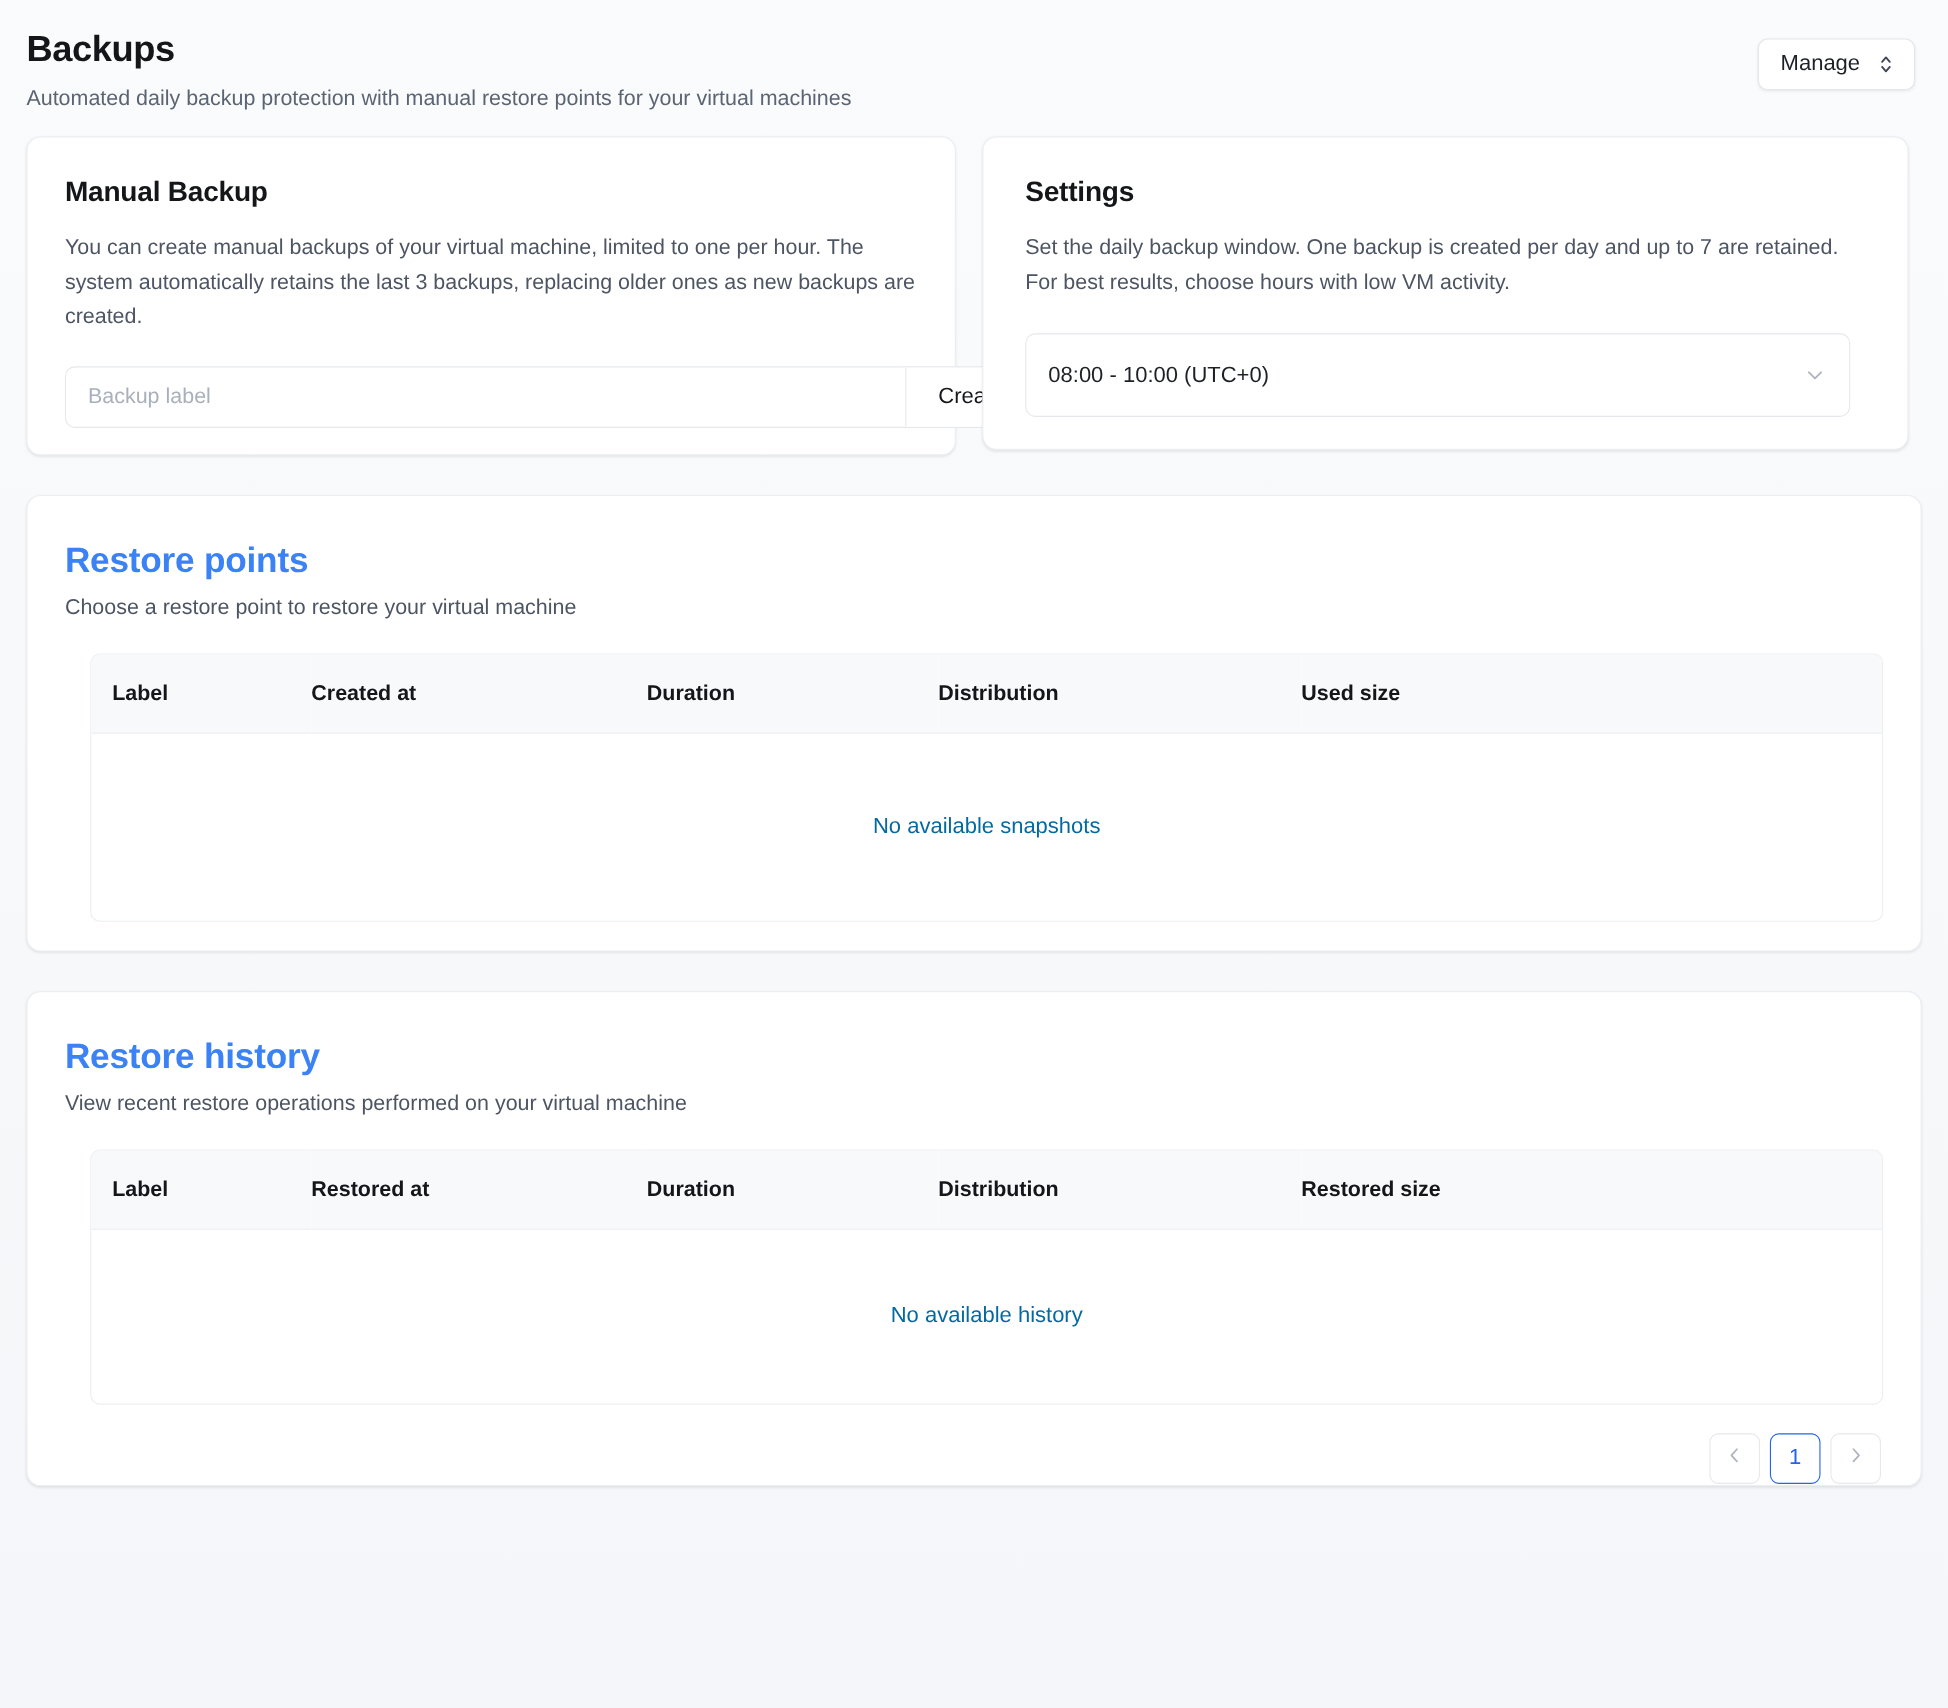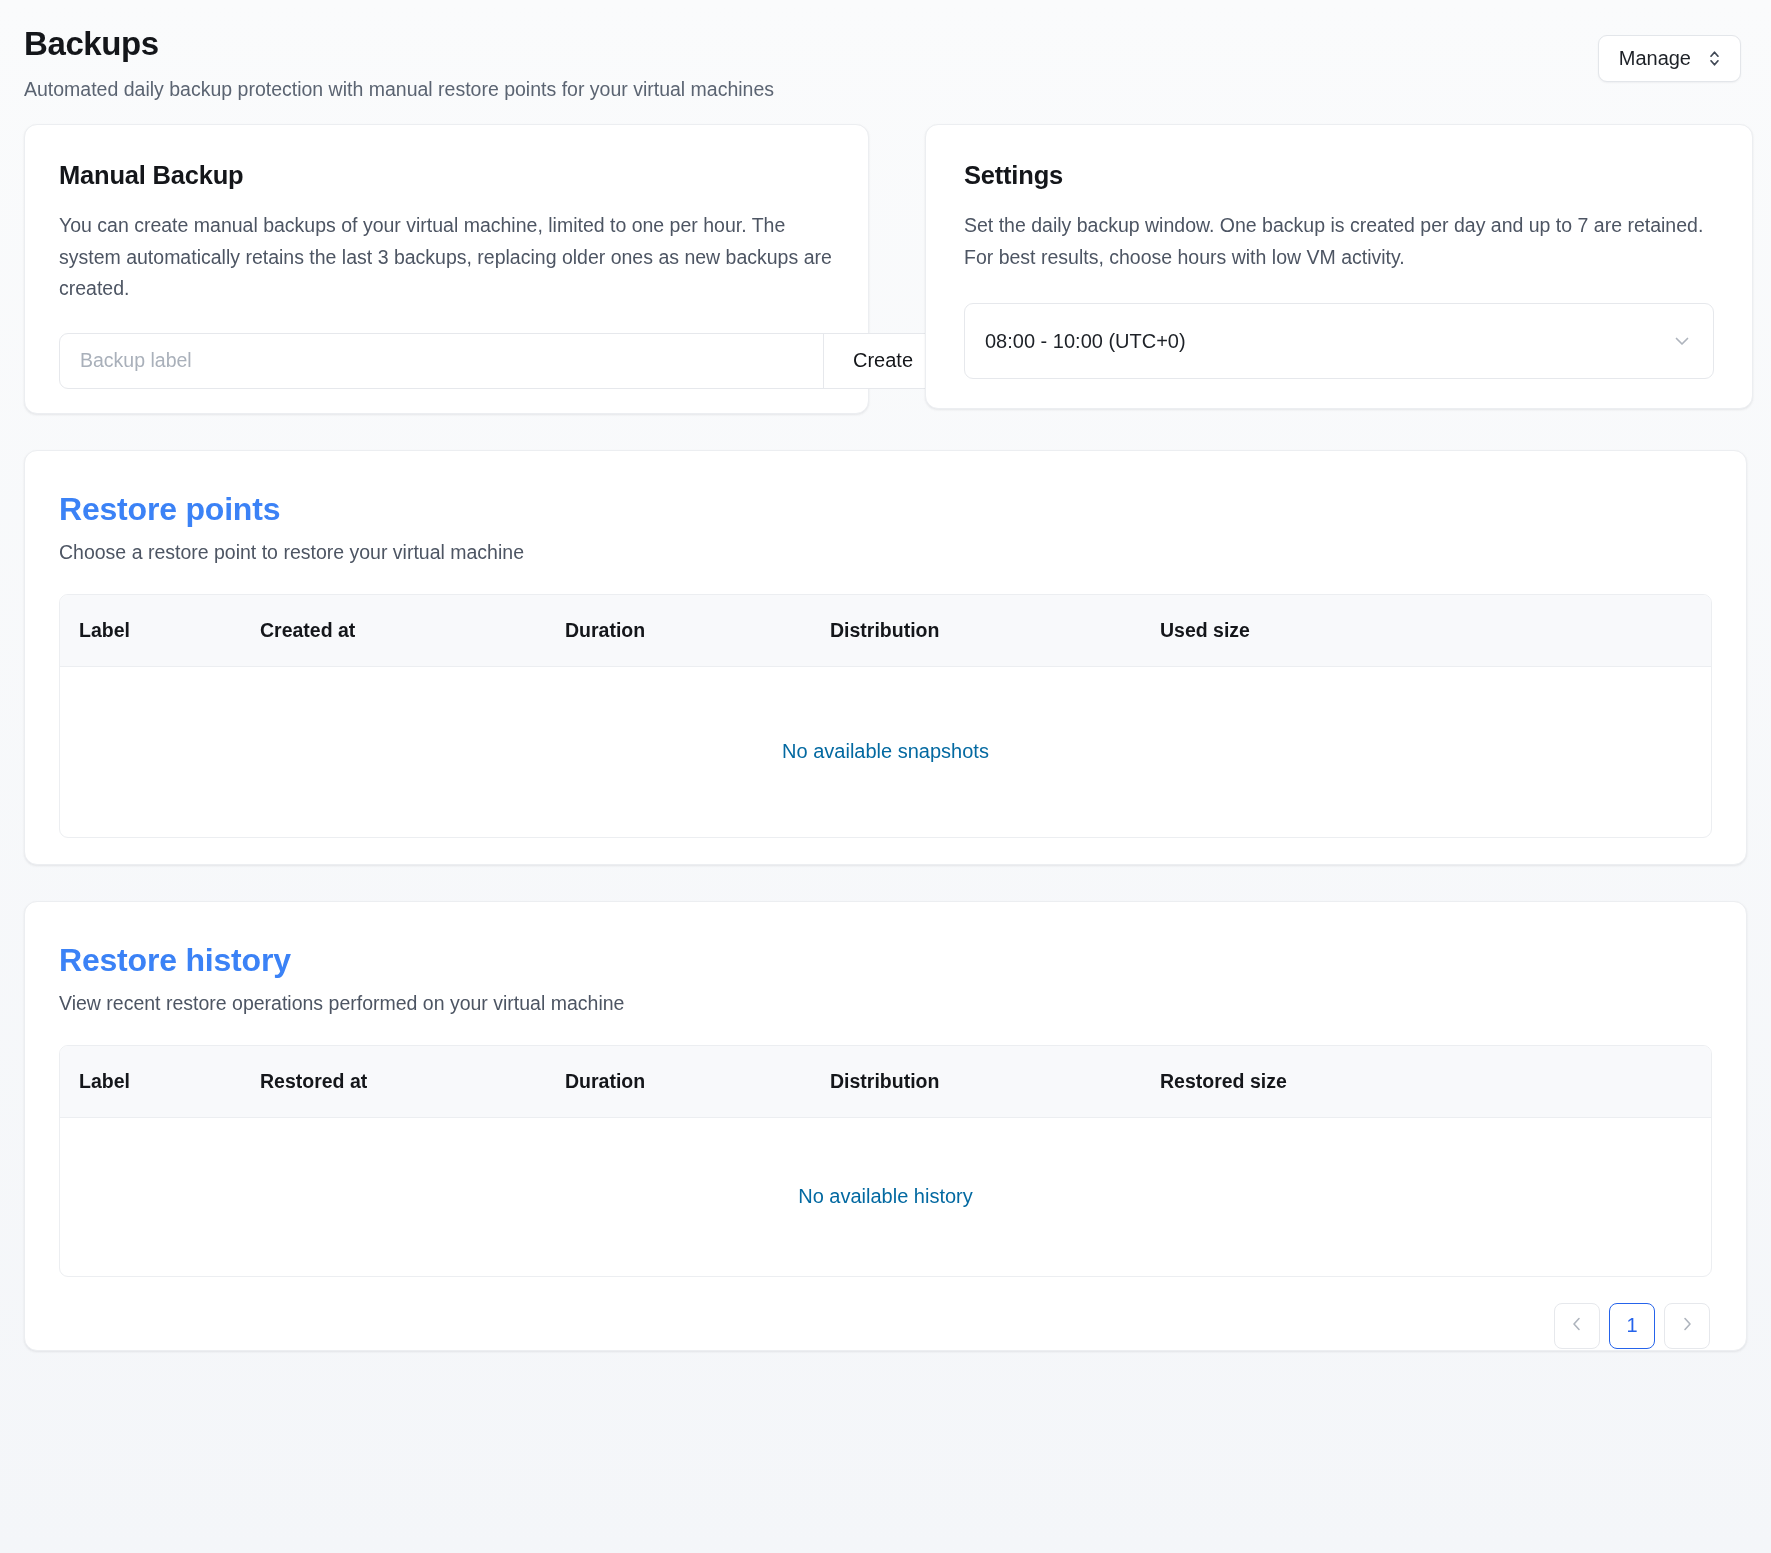--- a/index.html
+++ b/index.html
@@ -57,21 +57,21 @@
     box-shadow: 0 1px 2px rgba(16,24,40,0.05);
     cursor: pointer;
     margin-top: 13px;
     margin-right: 6px;
   }
   .selector-icon { display: inline-flex; color: #3f4754; }
 
   
   .row-top {
     display: flex;
-    gap: 56px;
+    gap: 24px;
     padding: 0 24px;
   }
   .card {
     background: #ffffff;
     border: 1px solid #eceef1;
     border-radius: 13px;
     box-shadow: 0 1px 3px rgba(16,24,40,0.055), 0 1px 2px rgba(16,24,40,0.03);
   }
   .card-manual { width: 845px; height: 290px; padding: 36px 34px; }
   .card-settings { width: 842px; height: 285px; padding: 36px 38px; }
@@ -160,20 +160,21 @@
     margin-top: 13px;
   }
 
   
   .table-wrap {
     margin-top: 30px;
     border: 1px solid #eceef1;
     border-radius: 9px;
     overflow: hidden;
     background: #fff;
+    margin-left: 23px;
   }
   table { width: 100%; border-collapse: collapse; }
   thead tr { background: #f8f9fb; }
   thead th {
     text-align: left;
     font-size: 19.5px;
     font-weight: 700;
     color: #14161a;
     padding: 24px 0 24px 0;
     border-bottom: 1px solid #eceef1;

